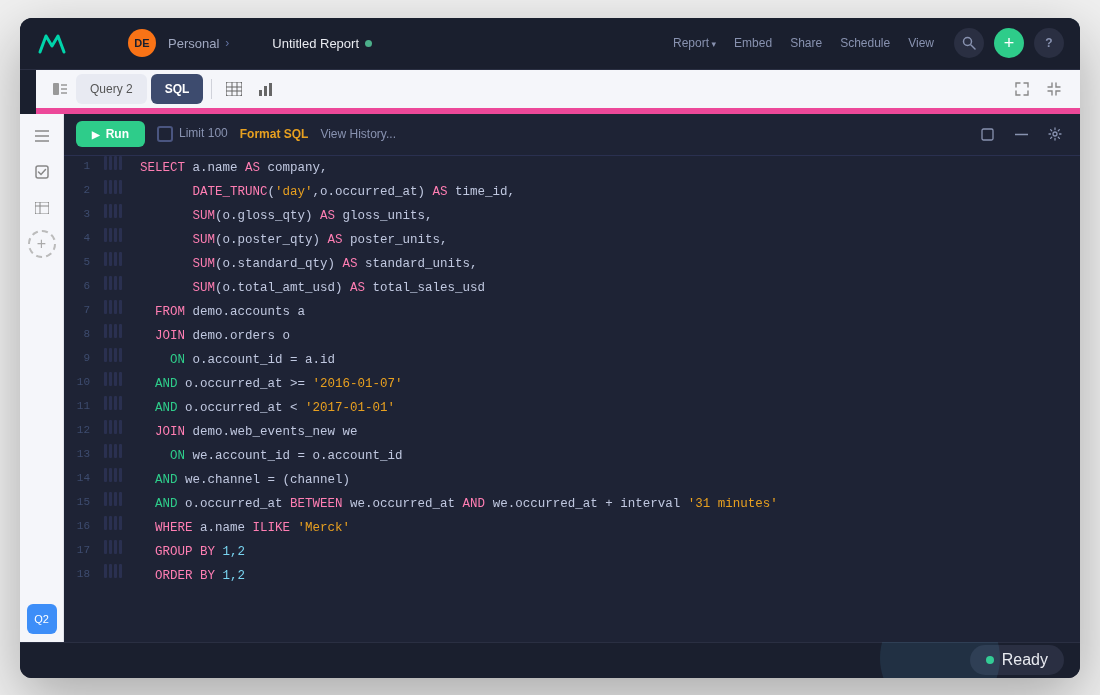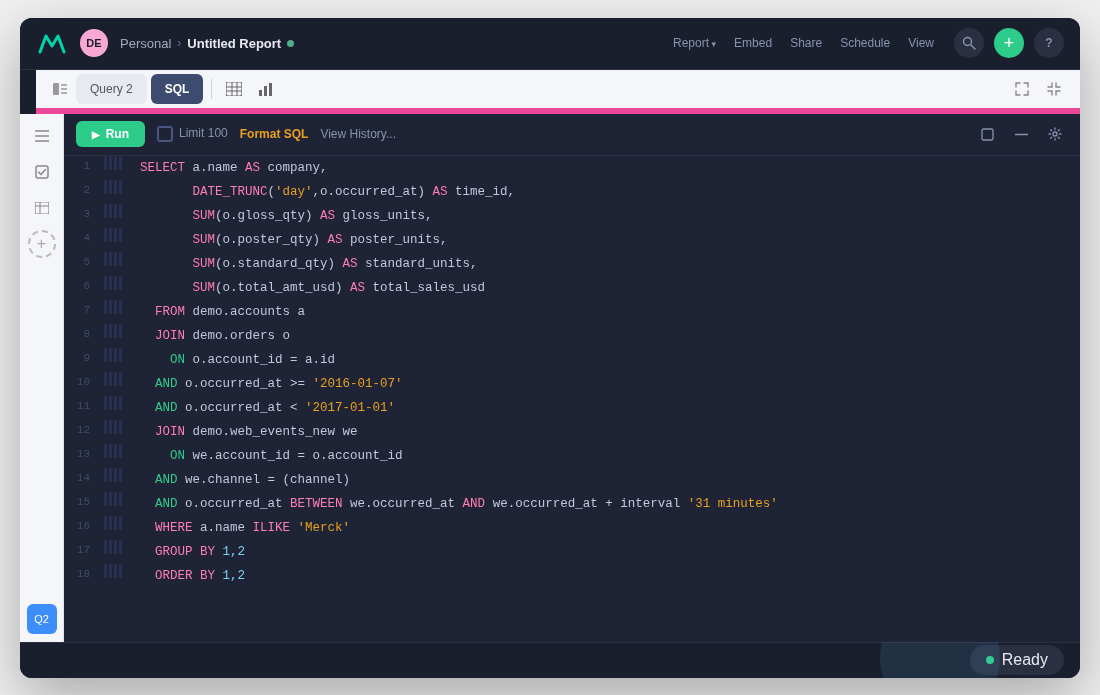--- a/index.html
+++ b/index.html
@@ -71,29 +71,30 @@
     }
 
     .logo-svg {
       width: 28px;
       height: 22px;
     }
 
     .avatar-badge {
       width: 28px;
       height: 28px;
-      background: #f9a8d4;
+      background: #f97316;
       border-radius: 50%;
       display: flex;
       align-items: center;
       justify-content: center;
       font-size: 11px;
       font-weight: 700;
       color: #1a1f2e;
       flex-shrink: 0;
+      margin-left: 48px;
     }
 
     .nav-breadcrumb {
       display: flex;
       align-items: center;
       gap: 6px;
       flex: 1;
     }
 
     .breadcrumb-personal {
@@ -102,21 +103,22 @@
     }
 
     .breadcrumb-arrow {
       color: #6070a0;
       font-size: 12px;
     }
 
     .breadcrumb-title {
       color: #e8eaf0;
       font-size: 13px;
-      font-weight: 700;
+      font-weight: 400;
+      margin-left: 37px;
     }
 
     .breadcrumb-dot {
       width: 7px;
       height: 7px;
       border-radius: 50%;
       background: #4caf8a;
       display: inline-block;
     }
 

